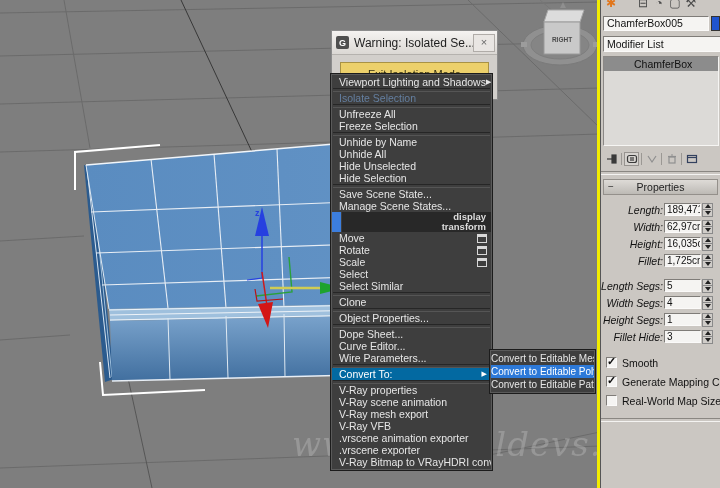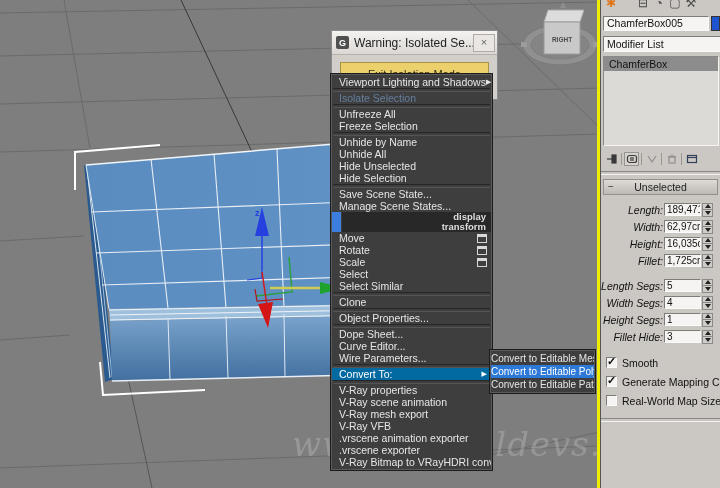--- a/index.html
+++ b/index.html
@@ -51,21 +51,21 @@
   .inset{background:#f5f4f2;border-top:1px solid #7f7c78;border-left:1px solid #7f7c78;
          border-bottom:1px solid #fbfaf9;border-right:1px solid #fbfaf9;box-sizing:border-box;}
   #name-row{display:flex;margin:3px 0 0 2px;}
   #object-name{flex:1;height:15px;line-height:13px;font-size:10.5px;padding-left:3px;overflow:hidden;white-space:nowrap;}
   #color-swatch{width:9px;height:15px;background:#1f54d0;border:1px solid #333;box-sizing:border-box;margin-left:2px;}
   #modifier-list{margin:5px 0 0 2px;width:118px;height:16px;line-height:14px;font-size:10.5px;padding-left:3px;
          box-sizing:border-box;overflow:hidden;white-space:nowrap;}
   #stack{margin:4px 0 0 2px;width:116px;height:90px;background:#dcdad7;
          border-top:1px solid #8b8885;border-left:1px solid #8b8885;
          border-bottom:1px solid #f6f5f3;border-right:1px solid #f6f5f3;box-sizing:border-box;overflow:hidden;}
-  .stack-row{height:14px;line-height:14px;font-size:10.5px;padding-left:5px;white-space:nowrap;}
+  .stack-row{height:14px;line-height:14px;font-size:10.5px;padding-left:30px;white-space:nowrap;}
   .stack-row.sel{background:#8c8c8c;}
   #stack-tools{height:21px;display:flex;align-items:center;padding-left:3px;margin-top:2px;}
   .tool{width:15px;height:14px;display:flex;align-items:center;justify-content:center;}
   .tool.bordered{border:1px solid #97938f;background:#d6d3cf;box-sizing:border-box;}
   .tool-div{width:1px;height:12px;background:#9b9894;margin:0 2px;}
   .groove{height:2px;border-top:1px solid #8a8782;border-bottom:1px solid #f4f3f1;margin:2px 0;}
   #rollout-header{position:relative;margin:4px 2px 0;height:14px;line-height:14px;
          background:linear-gradient(#dedbd7,#bdbab5);border:1px solid #94908b;
          text-align:center;font-size:10.5px;color:#222;}
   #rollout-minus{position:absolute;left:4px;top:0;font-size:10px;color:#333;}
@@ -368,21 +368,21 @@
           <svg width="12" height="12" viewBox="0 0 12 12" stroke="#33415e" stroke-width="1.2">
             <rect x="1.5" y="2.5" width="9" height="7" fill="none"></rect>
             <line x1="1.5" y1="4.5" x2="10.5" y2="4.5"></line>
           </svg>
         </span>
       </div>
     <div class="groove"></div>
 
     <div id="rollout-header">
       <span id="rollout-minus">−</span>
-      <span>Unselected</span>
+      <span>Properties</span>
     </div>
 
     <div id="params-block">
         <div class="prm-row">
           <div class="prm-label">Length:</div>
           <div class="prm-field inset">189,471cm</div>
           <div class="spinner">
             <div class="spin-up">
               <span class="tri-up"></span>
             </div>

